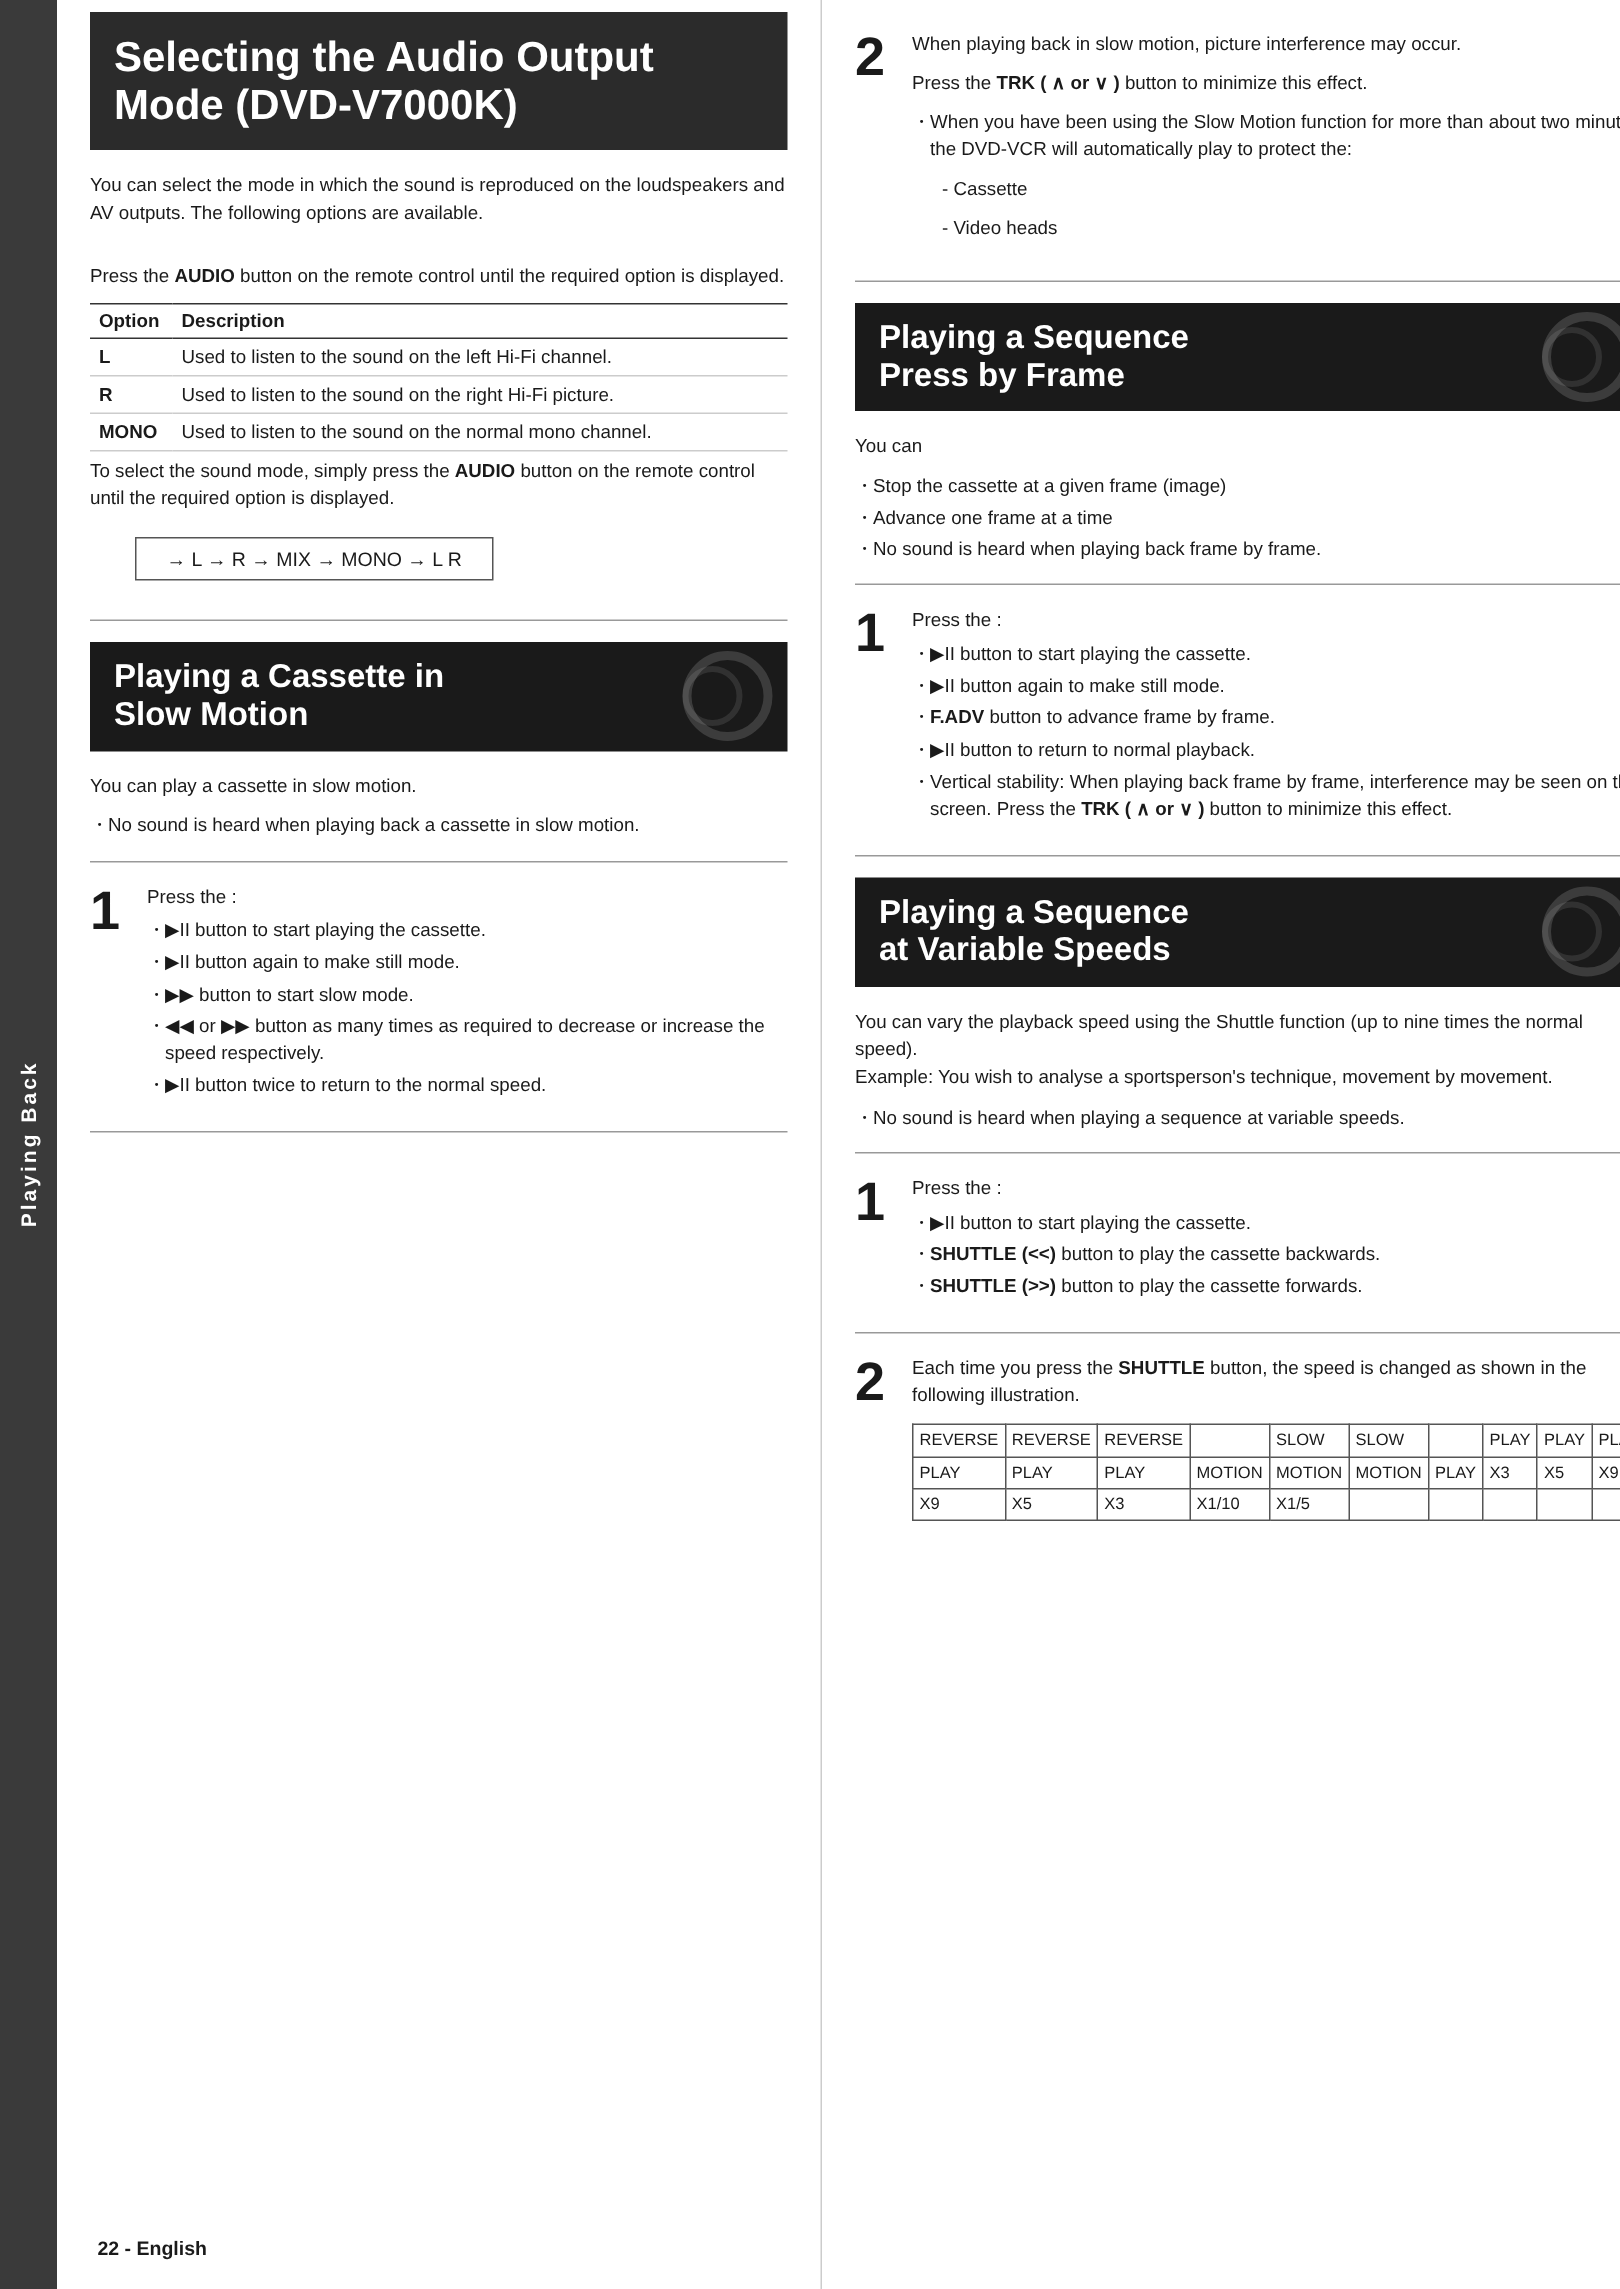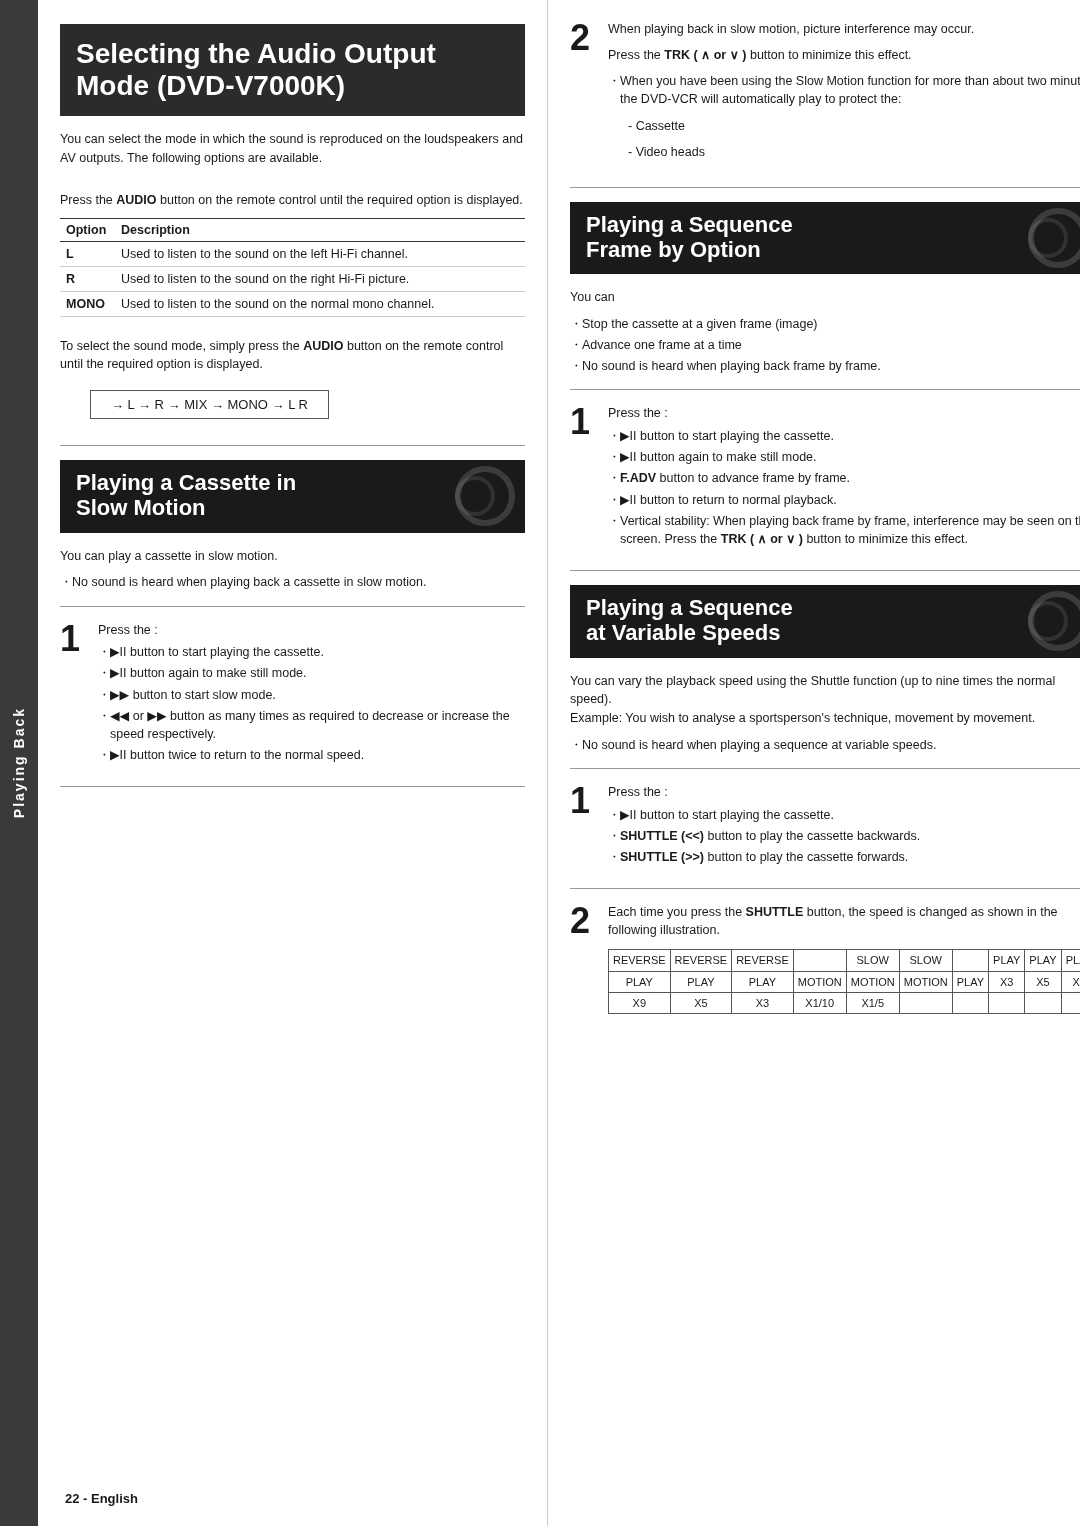--- a/index.html
+++ b/index.html
@@ -36,21 +36,21 @@
     }
     
     .main-content {
       flex: 1;
       display: flex;
       flex-direction: row;
     }
     
     .left-col {
       width: 510px;
-      padding: 24px 22px 20px 22px;
+      padding: 8px 22px 20px 22px;
       border-right: 1px solid #cccccc;
     }
     
     .right-col {
       flex: 1;
       padding: 20px 22px 20px 22px;
     }
 
     
     .section-heading {
@@ -103,21 +103,21 @@
       font-weight: 900;
       line-height: 1.15;
     }
 
     p { margin-bottom: 8px; line-height: 1.45; }
 
     
     table.options-table {
       width: 100%;
       border-collapse: collapse;
-      margin-bottom: 20px;
+      margin-bottom: 4px;
       font-size: 12.5px;
     }
     table.options-table th {
       text-align: left;
       font-weight: bold;
       border-bottom: 1.5px solid #333;
       border-top: 1.5px solid #333;
       padding: 4px 6px;
       font-size: 12.5px;
     }
@@ -201,21 +201,20 @@
 
     
     table.speed-table {
       width: 100%;
       border-collapse: collapse;
       font-size: 11px;
       margin-top: 10px;
     }
     table.speed-table td {
       border: 1px solid #555;
-      text-align: center;
       padding: 3px 4px;
       line-height: 1.3;
     }
 
     
     .right-top {
       margin-bottom: 18px;
     }
 
     .section-sub-text {
@@ -343,21 +342,21 @@
             </div>
           </div>
         </div>
       </div>
 
       <hr class="divider">
 
       <div class="section-heading">
         <h2>
           <span>Playing a Sequence</span><br>
-          <span>Frame by Option</span>
+          <span>Press by Frame</span>
         </h2>
         <div class="circle-decoration"></div>
         <div class="circle-decoration2"></div>
       </div>
 
       <p class="section-sub-text">You can</p>
       <ul class="bullet-list">
         <li>Stop the cassette at a given frame (image)</li>
         <li>Advance one frame at a time</li>
         <li>No sound is heard when playing back frame by frame.</li>

